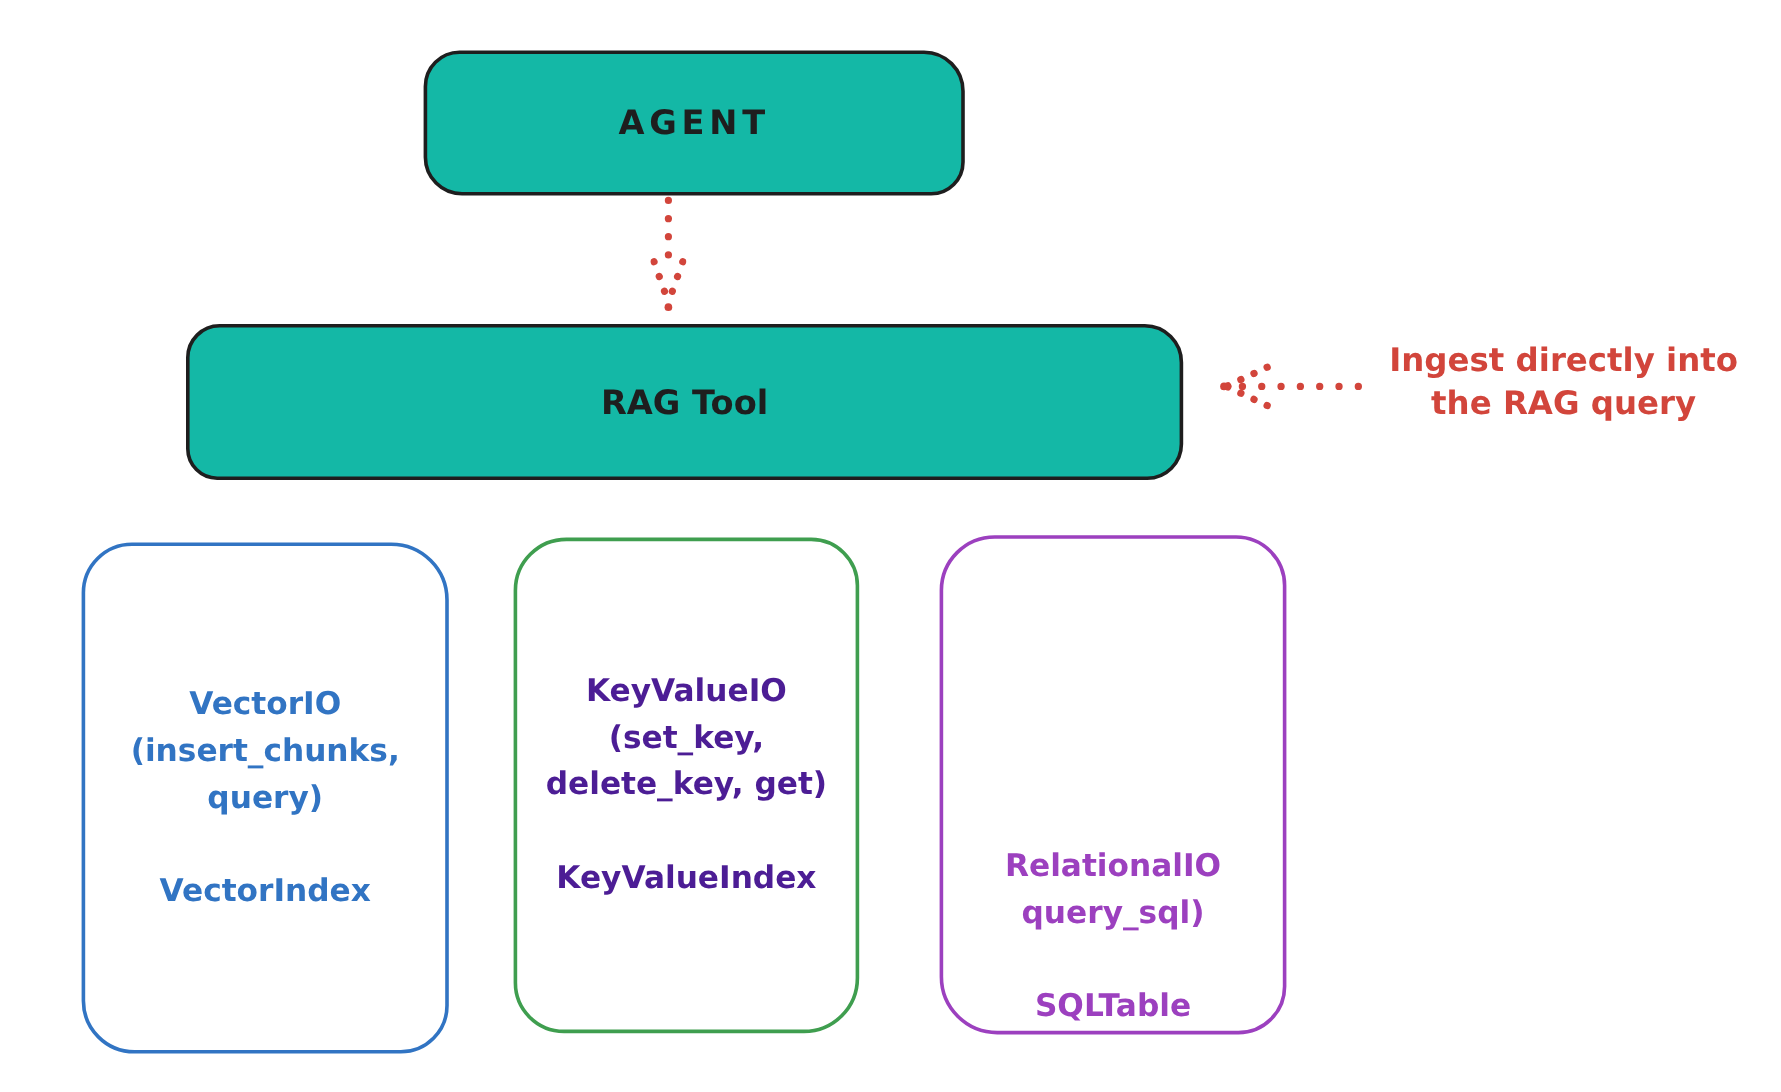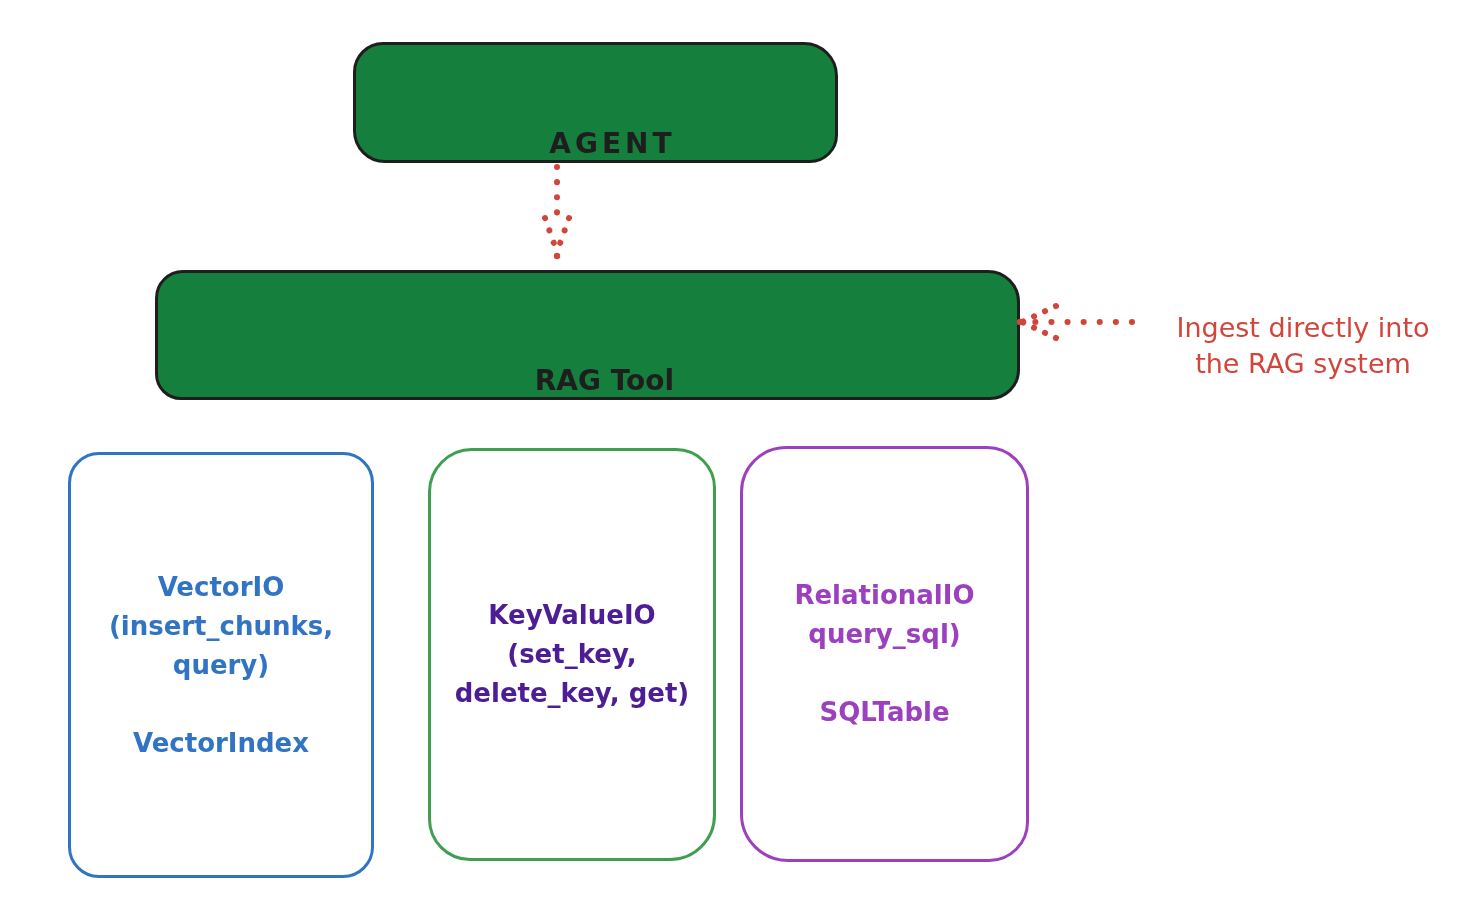--- a/index.html
+++ b/index.html
@@ -5,23 +5,23 @@
   html, body { margin: 0; padding: 0; }
   body {
     width: 1484px; height: 910px;
     background: #ffffff;
     position: relative;
     overflow: hidden;
     font-family: "DejaVu Sans", sans-serif;
   }
   .node {
     position: absolute;
-    background: #15803d;
+    background: #14b8a6;
     border: 3.5px solid #1e1e1e;
-    display: flex; align-items: flex-end; justify-content: center; padding-left: 34px;
+    display: flex; align-items: center; justify-content: center;
   }
   .node-label {
     color: #1e1e1e;
     font-size: 28px;
     font-weight: bold;
   }
   #agent-box {
     left: 353px; top: 42px; width: 445px; height: 115px;
     border-radius: 30px 34px 28px 32px;
   }
@@ -30,40 +30,41 @@
     left: 155px; top: 270px; width: 825px; height: 124px;
     border-radius: 28px 32px 30px 26px;
   }
   .arrow { position: absolute; }
   #arrow-agent-to-rag { left: 542px; top: 162px; }
   #arrow-ingest { left: 1014px; top: 300px; }
   #annotation {
     position: absolute;
     left: 1130px; top: 283px; width: 346px;
     text-align: center;
-    font-size: 27px; font-weight: normal; line-height: 36px; margin-top: 27px;
+    font-size: 27px; font-weight: bold; line-height: 36px;
   }
   .backend {
     position: absolute;
     background: #ffffff;
     border: 3.5px solid;
     display: flex; align-items: center; justify-content: center;
     text-align: center;
   }
   #backend-vector {
     left: 68px; top: 452px; width: 300px; height: 420px;
     border-radius: 42px 48px 40px 44px;
   }
   #backend-keyvalue {
     left: 428px; top: 448px; width: 282px; height: 407px;
     border-radius: 44px 40px 46px 42px;
   }
   #backend-relational {
-    left: 740px; top: 446px; width: 283px; height: 410px;
+    left: 783px; top: 446px; width: 283px; height: 410px;
     border-radius: 46px 42px 40px 48px;
+    align-items: flex-end;
   }
   .backend-text { font-size: 26px; font-weight: bold; line-height: 39px; }
   .index-label { margin-top: 39px; }
 </style>
 </head>
 <body>
 
 <div>
 
   <div class="node" id="agent-box">
@@ -83,37 +84,38 @@
 
   <svg class="arrow" id="arrow-ingest" width="125" height="44" viewBox="0 0 125 44">
     <path d="M118 22 L20 22" fill="none" stroke-width="6" stroke-linecap="round" stroke-dasharray="0.1 16" stroke="#d2453b"></path>
     <path d="M42 6 L8 22" fill="none" stroke-width="6" stroke-linecap="round" stroke-dasharray="0.1 12" stroke="#d2453b"></path>
     <path d="M42 38 L8 22" fill="none" stroke-width="6" stroke-linecap="round" stroke-dasharray="0.1 12" stroke="#d2453b"></path>
     <circle cx="6" cy="22" r="3.2" fill="#d2453b"></circle>
   </svg>
 
   <div id="annotation" style="color: rgb(210, 69, 59);">
     <div>Ingest directly into</div>
-    <div>the RAG system</div>
+    <div>the RAG query</div>
   </div>
 
-  <div class="backend" id="backend-vector" style="border-color: rgb(49, 116, 195); border-radius: 31px;">
+  <div class="backend" id="backend-vector" style="border-color: rgb(49, 116, 195);">
     <div class="backend-text" style="color: rgb(49, 116, 195);">
       <div>VectorIO</div>
       <div>(insert_chunks,</div>
       <div>query)</div>
       <div class="index-label">VectorIndex</div>
     </div>
   </div>
 
   <div class="backend" id="backend-keyvalue" style="border-color: rgb(63, 158, 79);">
     <div class="backend-text" style="color: #4c1d95;">
       <div>KeyValueIO</div>
       <div>(set_key,</div>
       <div>delete_key, get)</div>
+      <div class="index-label">KeyValueIndex</div>
     </div>
   </div>
 
   <div class="backend" id="backend-relational" style="border-color: rgb(156, 64, 191);">
     <div class="backend-text" style="color: rgb(156, 64, 191);">
       <div>RelationalIO</div>
       <div>query_sql)</div>
       <div class="index-label">SQLTable</div>
     </div>
   </div>

